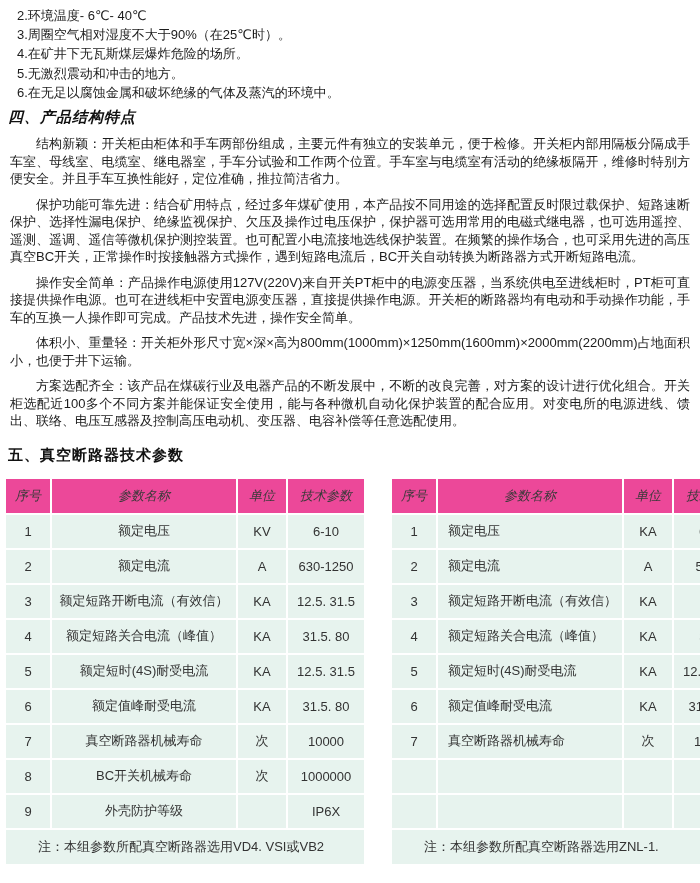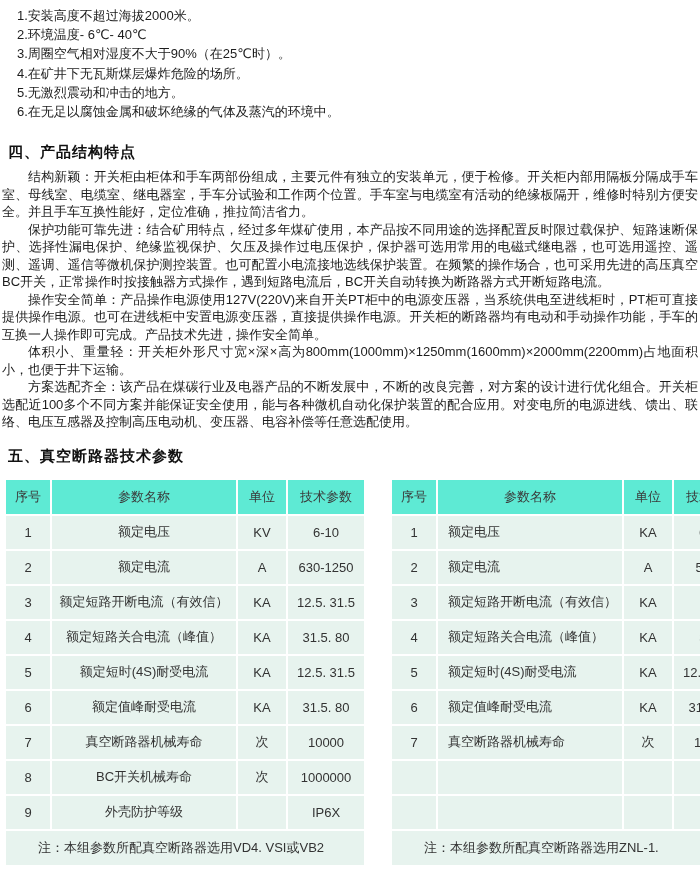--- a/index.html
+++ b/index.html
@@ -14,55 +14,56 @@
   .page { padding-top: 6px; }
 
   .section-heading {
     font-weight: bold;
     font-size: 15px;
     color: #111;
     margin: 0 0 0 8px;
     letter-spacing: 1px;
   }
   .heading-usage { margin-bottom: 7px; }
-  .heading-features { margin-top: 22px; margin-bottom: 6px; }
+  .heading-features { margin-top: 6px; margin-bottom: 6px; font-style: italic; }
   .heading-params { margin-top: 16px; margin-bottom: 12px; }
 
   .env-list { margin-left: 17px; margin-right: 8px; }
   .env-item { font-size: 13px; line-height: 19.2px; }
 
   .features-block { margin: 2px 2px 0 2px; }
   .para {
     font-size: 13px;
     line-height: 17.5px;
     text-align: justify;
     text-indent: 2em;
-    margin: 0;
+    margin: 8px;
   }
 
   .tables {
     display: flex;
     gap: 24px;
     padding: 0 4px;
   }
   .param-table {
     border-collapse: separate;
     border-spacing: 2px;
     width: 334px;
     table-layout: fixed;
     background: #ffffff;
   }
   .param-table th {
-    background: #5eead4;
+    background: #ec4899;
     height: 30px;
     font-weight: normal;
     font-size: 13px;
     color: #3a3a3a;
     text-align: center;
     padding: 2px;
+    font-style: italic;
   }
   .param-table td {
     background: #e7f3ee;
     height: 33px;
     text-align: center;
     font-size: 13px;
     color: #333333;
     padding: 0;
     overflow: hidden;
     white-space: nowrap;
@@ -81,21 +82,20 @@
     color: #333333;
   }
 </style>
 </head>
 <body>
 
 <div class="page">
 
 
   <div class="env-list">
-      <div class="env-item">1.安装高度不超过海拔2000米。</div>
       <div class="env-item">2.环境温度- 6℃- 40℃</div>
       <div class="env-item">3.周圈空气相对湿度不大于90%（在25℃时）。</div>
       <div class="env-item">4.在矿井下无瓦斯煤层爆炸危险的场所。</div>
       <div class="env-item">5.无激烈震动和冲击的地方。</div>
       <div class="env-item">6.在无足以腐蚀金属和破坏绝缘的气体及蒸汽的环境中。</div>
     </div>
 
   <div class="section-heading heading-features">四、产品结构特点</div>
 
   <div class="features-block">

